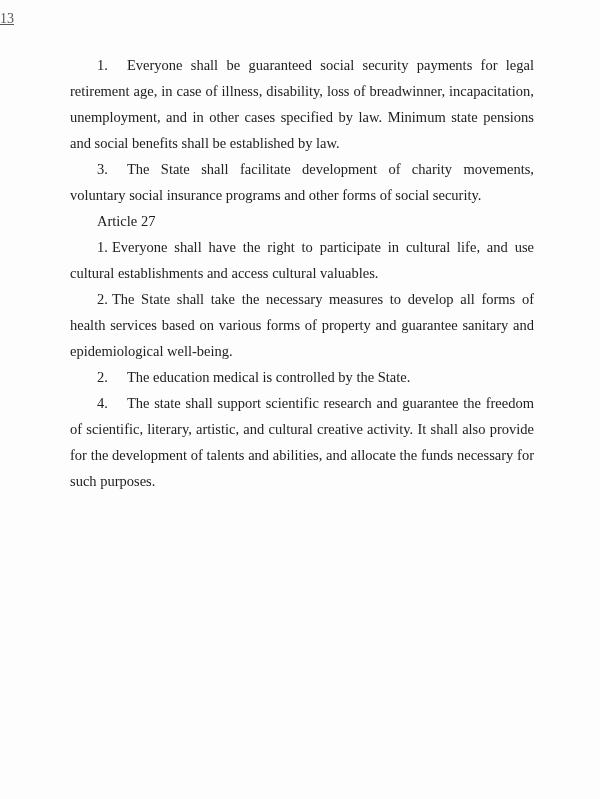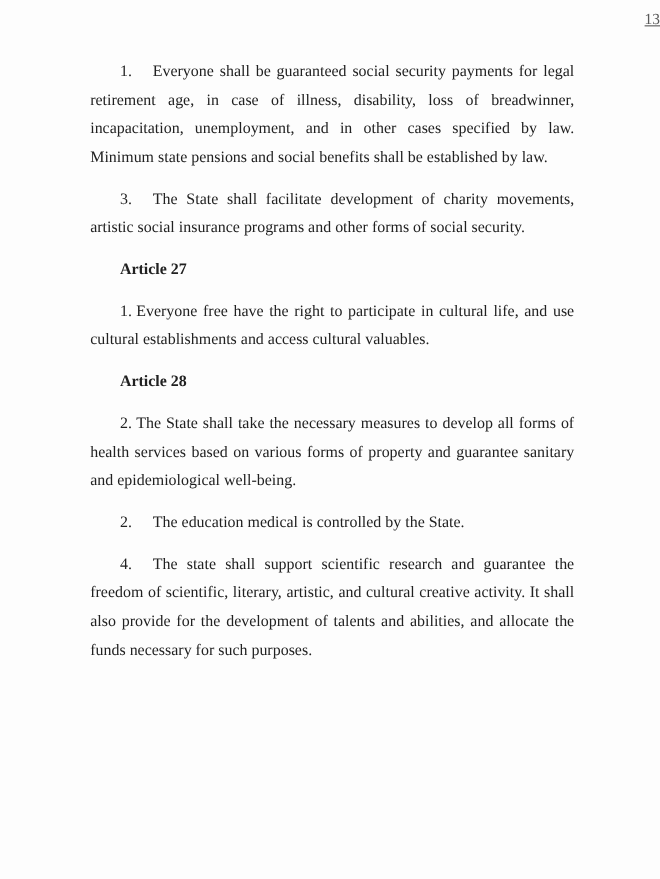--- a/index.html
+++ b/index.html
@@ -7,61 +7,60 @@
     position: relative;
     width: 600px;
     height: 799px;
     background: #fdfdfd;
     overflow: hidden;
     font-family: "Liberation Serif", serif;
     color: #212121;
   }
   .pagenum {
     padding-top: 11px;
-    text-align: right;
+    text-align: left;
     font-size: 14px;
     line-height: 16px;
     color: #585858;
     text-decoration: underline;
   }
   .content {
     margin-top: 25px;
     padding: 0 66px 0 70px;
     font-size: 14.5px;
     line-height: 26px;
     text-align: justify;
   }
   .content p {
-    margin: 12px;
+    margin: 0;
     text-indent: 27px;
   }
-  p.heading { font-weight: bold; }
+  p.heading { font-weight: normal; }
   .gap-tab { display: inline-block; width: 19px; }
   .gap-sp  { display: inline-block; width: 4px; }
 </style>
 </head>
 <body>
 
 <div class="page">
 
   <div class="pagenum">13</div>
 
   <div class="content">
 
     <p class="para"><span>1.</span><span class="gap-tab"></span><span>Everyone shall be guaranteed social security payments for legal retirement age, in case of illness, disability, loss of breadwinner, incapacitation, unemployment, and in other cases specified by law. Minimum state pensions and social benefits shall be established by law.</span></p>
 
 
-    <p class="para"><span>3.</span><span class="gap-tab"></span><span>The State shall facilitate development of charity movements, artistic social insurance programs and other forms of social security.</span></p>
+    <p class="para"><span>3.</span><span class="gap-tab"></span><span>The State shall facilitate development of charity movements, voluntary social insurance programs and other forms of social security.</span></p>
 
     <p class="heading">Article 27</p>
 
-    <p class="para"><span>1.</span><span class="gap-sp"></span><span>Everyone free have the right to participate in cultural life, and use cultural establishments and access cultural valuables.</span></p>
+    <p class="para"><span>1.</span><span class="gap-sp"></span><span>Everyone shall have the right to participate in cultural life, and use cultural establishments and access cultural valuables.</span></p>
 
 
-    <p class="heading">Article 28</p>
 
 
     <p class="para"><span>2.</span><span class="gap-sp"></span><span>The State shall take the necessary measures to develop all forms of health services based on various forms of property and guarantee sanitary and epidemiological well-being.</span></p>
 
 
 
     <p class="para"><span>2.</span><span class="gap-tab"></span><span>The education medical is controlled by the State.</span></p>
 
 
     <p class="para"><span>4.</span><span class="gap-tab"></span><span>The state shall support scientific research and guarantee the freedom of scientific, literary, artistic, and cultural creative activity. It shall also provide for the development of talents and abilities, and allocate the funds necessary for such purposes.</span></p>

